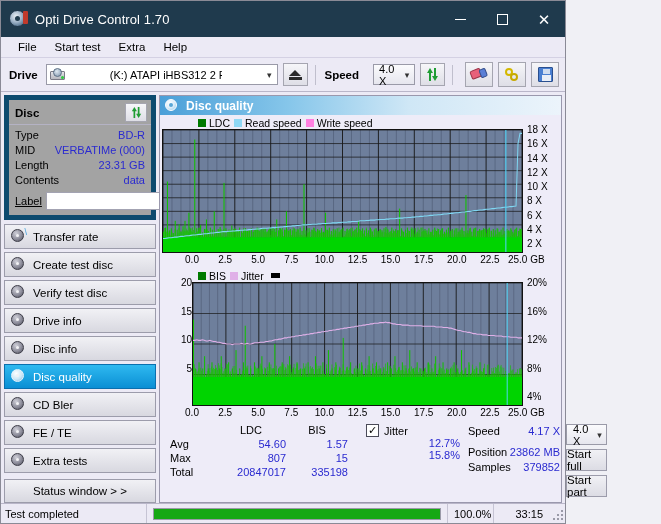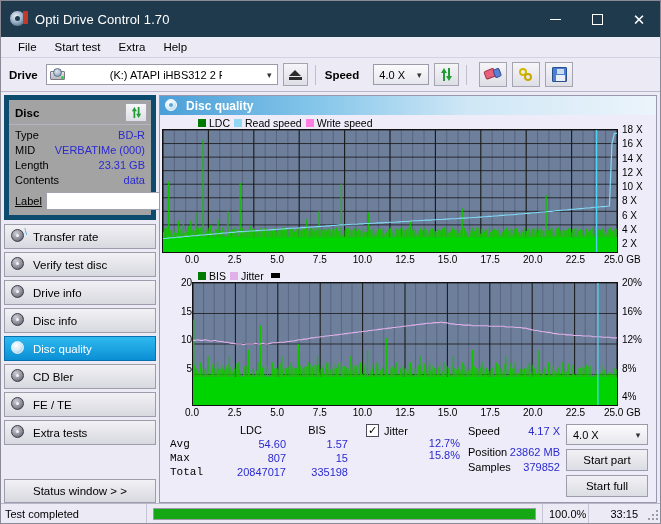--- a/index.html
+++ b/index.html
@@ -5,21 +5,21 @@
   * { box-sizing: border-box; }
   html, body {
     margin: 0; padding: 0;
     width: 661px; height: 524px;
     font-family: "Liberation Sans", sans-serif;
     font-size: 11px;
     background: #f0f0f5;
     overflow: hidden;
   }
   #app {
-    width: 661px; height: 524px;
+    width: 566px; height: 524px;
     position: relative;
     border: 1px solid #8a8a96;
     background: #eceaf5;
     display: flex;
     flex-direction: column;
   }
 
   
   .titlebar {
     height: 36px;
@@ -309,21 +309,21 @@
   
   .stats {
     flex: 0 0 auto;
     display: flex;
     padding: 4px 6px 4px 8px;
     gap: 6px;
   }
   .stats-left { flex: 0 0 auto; width: 190px; }
   .sgrid { display: grid; grid-template-columns: 46px 70px 62px; font-size: 11px; row-gap: 2px; }
   .sgrid .hdr { text-align: center; color: #000; }
-  .sgrid .rl { color: #000; font-family: Liberation Mono, monospace; }
+  .sgrid .rl { color: #000; }
   .sgrid .num { text-align: right; color: #2a2ad0; }
   .stats-mid { flex: 0 0 auto; width: 96px; padding-top: 0px;}
   .jitter-head { display:flex; align-items:center; gap: 5px; }
   .chk {
     width: 13px; height: 13px; border: 1px solid #4a4a58; background: #fff;
     display: flex; align-items: center; justify-content: center; font-size: 11px; line-height: 1; color: #000;
   }
   .jit-val { text-align: right; color: #2a2ad0; font-size: 11px; padding-right: 2px; }
   .stats-right { flex: 1 1 auto; display: flex; gap: 6px; }
   .sr-left { flex: 0 0 auto; width: 92px; }
@@ -487,20 +487,27 @@
       </div>
 
       <div class="nav">
         <div class="navbtn">
           <span class="nav-ic">
               <span class="d"></span>
               <span class="h"></span>
               <span class="spark">\</span>
             </span>
           <span>Transfer rate</span>
+        </div>
+        <div class="navbtn">
+          <span class="nav-ic">
+              <span class="d"></span>
+              <span class="h"></span>
+            </span>
+          <span>Create test disc</span>
         </div>
         <div class="navbtn">
           <span class="nav-ic">
               <span class="d"></span>
               <span class="h"></span>
             </span>
           <span>Verify test disc</span>
         </div>
         <div class="navbtn">
           <span class="nav-ic">
@@ -1893,22 +1900,22 @@
               <div class="srrow">
                 <span class="k">Samples</span>
                 <span class="v">379852</span>
               </div>
             </div>
             <div class="sr-right">
               <div class="sel-speed">
                 <span class="v">4.0 X</span>
                 <span class="chev"></span>
               </div>
+              <div class="act-btn">Start full</div>
               <div class="act-btn">Start part</div>
-              <div class="act-btn">Start full</div>
             </div>
           </div>
         </div>
 
       </div>
     </div>
   </div>
 
   <div class="statusbar">
     <div class="sb-text">Test completed</div>

